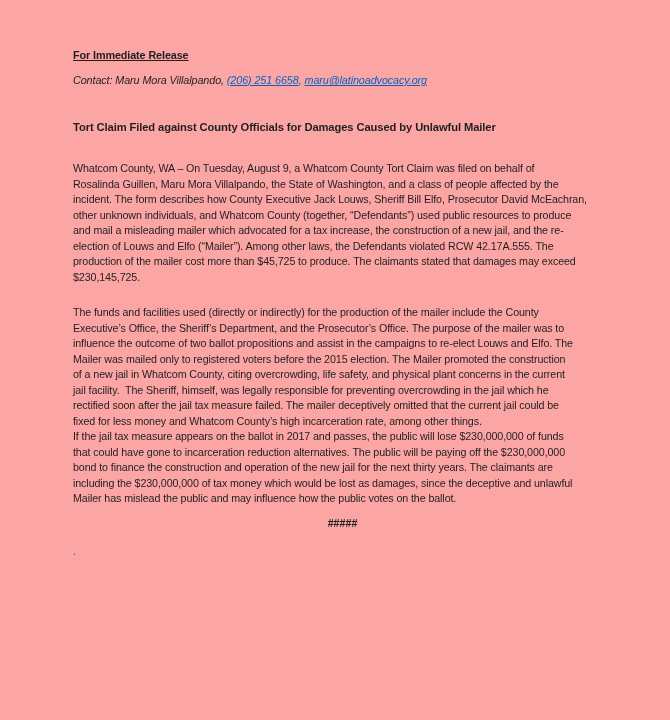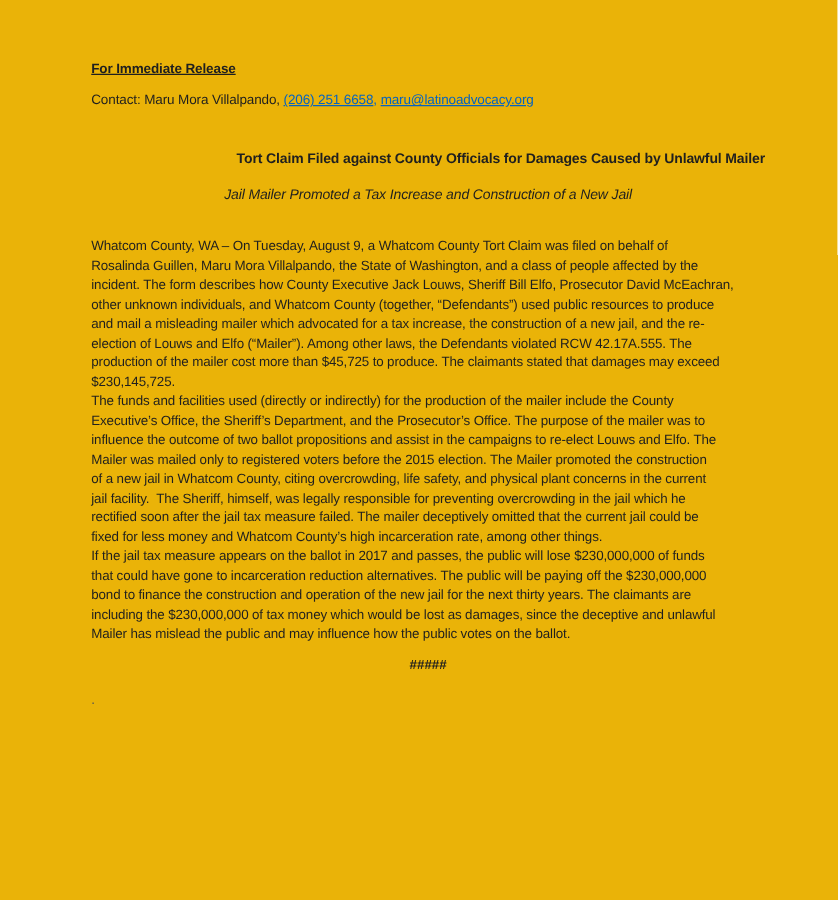--- a/index.html
+++ b/index.html
@@ -7,21 +7,21 @@
     padding: 0;
     background: #ffffff;
     width: 670px;
     height: 720px;
     overflow: hidden;
   }
   .page {
     position: relative;
     width: 670px;
     height: 720px;
-    background: #eab308;
+    background: #fca5a5;
     font-family: "Liberation Sans", sans-serif;
     color: #1f1f1f;
     box-sizing: border-box;
     padding: 47px 58px 0 73px;
   }
   .hdr-release {
     font-size: 10.8px;
     font-weight: bold;
     text-decoration: underline;
     line-height: 16px;
@@ -31,56 +31,57 @@
     font-size: 10.8px;
     line-height: 16px;
     letter-spacing: -0.1px;
   }
   .contact-line {
     margin-top: 9px;
     font-size: 10.8px;
     line-height: 16px;
     letter-spacing: -0.1px;
     white-space: pre;
+    font-style: italic;
   }
   .link {
     color: #0563c1;
     text-decoration: underline;
     cursor: pointer;
   }
   .link-sep {
     color: #0563c1;
     text-decoration: none;
   }
   .doc-title {
     margin: 31px 0 0 0;
     font-size: 11.2px;
     font-weight: bold;
-    text-align: right;
+    text-align: left;
     line-height: 16px;
     letter-spacing: -0.1px;
   }
   .doc-subtitle {
     margin: 13px 0 0 0;
     font-size: 11.2px;
     font-weight: normal;
     font-style: italic;
     text-align: center;
     line-height: 16px;
     letter-spacing: -0.1px;
   }
   .body-para {
     margin: 0;
     font-size: 10.7px;
     line-height: 15.5px;
     letter-spacing: -0.1px;
     white-space: pre;
   }
   .para-1 { margin-top: 26px; }
-  .para-2 { margin-top: 0; }
+  .para-2 { margin-top: 20px; }
   .para-3 { }
   .end-mark {
     margin-top: 9px;
     font-size: 10.7px;
     font-weight: bold;
     text-align: center;
     line-height: 15.5px;
   }
   .trailing-period {
     margin-top: 13px;
@@ -94,21 +95,20 @@
 
 <div class="page">
 
   <div class="hdr-release">For Immediate Release</div>
 
 
   <div class="contact-line"><span>Contact: Maru Mora Villalpando, </span><a class="link">(206) 251 6658</a><span class="link-sep">, </span><a class="link">maru@latinoadvocacy.org</a></div>
 
   <h1 class="doc-title">Tort Claim Filed against County Officials for Damages Caused by Unlawful Mailer</h1>
 
-  <h2 class="doc-subtitle">Jail Mailer Promoted a Tax Increase and Construction of a New Jail</h2>
 
   <p class="body-para para-1">Whatcom County, WA – On Tuesday, August 9, a Whatcom County Tort Claim was filed on behalf of
 Rosalinda Guillen, Maru Mora Villalpando, the State of Washington, and a class of people affected by the
 incident. The form describes how County Executive Jack Louws, Sheriff Bill Elfo, Prosecutor David McEachran,
 other unknown individuals, and Whatcom County (together, “Defendants”) used public resources to produce
 and mail a misleading mailer which advocated for a tax increase, the construction of a new jail, and the re-
 election of Louws and Elfo (“Mailer”). Among other laws, the Defendants violated RCW 42.17A.555. The
 production of the mailer cost more than $45,725 to produce. The claimants stated that damages may exceed
 $230,145,725.</p>
 

